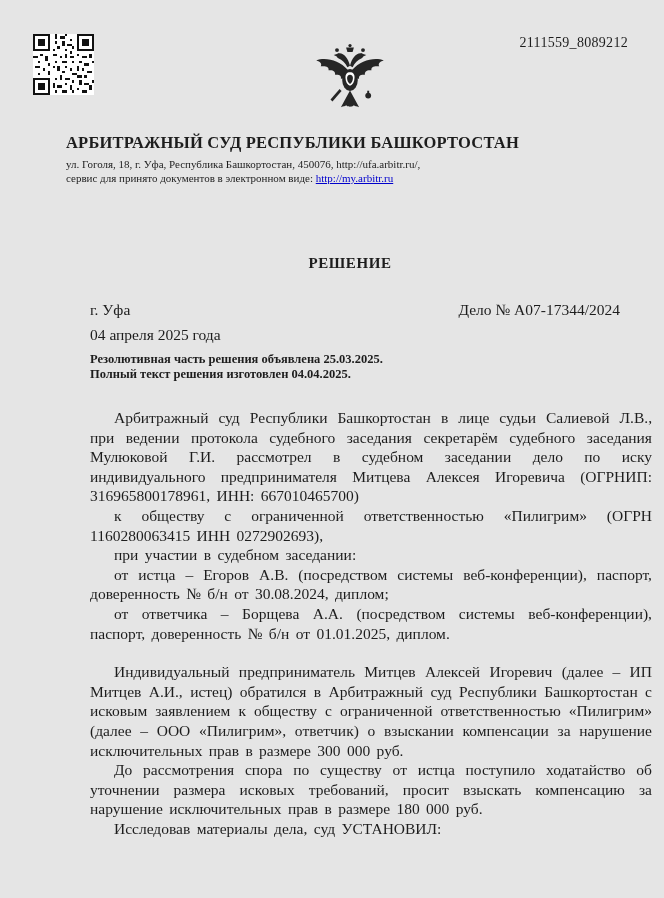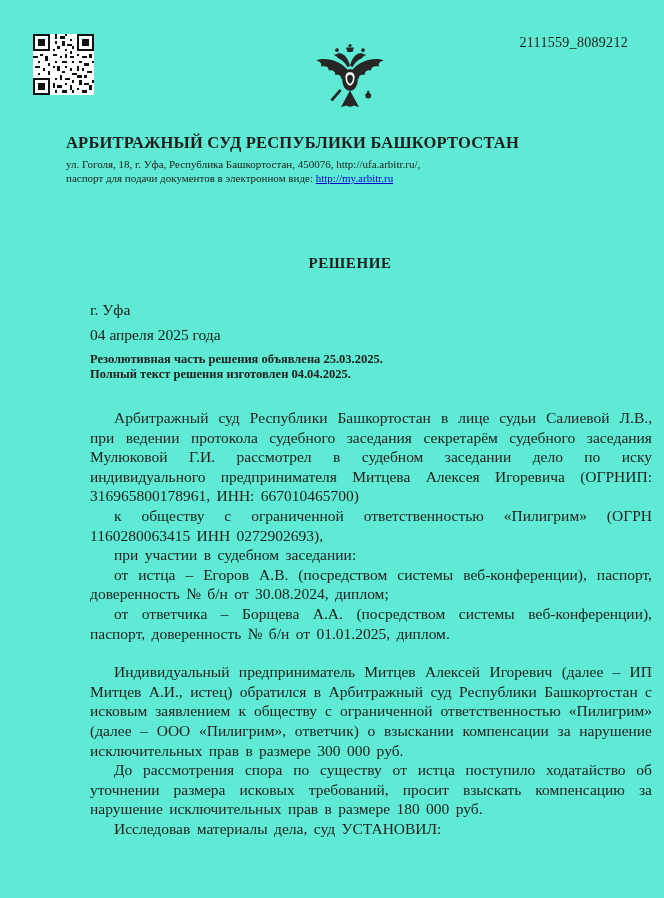--- a/index.html
+++ b/index.html
@@ -1,18 +1,18 @@
 <!DOCTYPE html>
 <html><head>
 <meta charset="utf-8">
 <style>
   html,body { margin:0; padding:0; background:#ffffff; }
   .page {
     position:relative; width:664px; height:898px; margin:0 auto;
-    background:#5eead4; color:#1d1d1d; overflow:hidden;
+    background:#e5e5e5; color:#1d1d1d; overflow:hidden;
     font-family:"Liberation Serif","DejaVu Serif",serif;
   }
   .doc-stamp {
     position:absolute; top:35px; left:0; width:628px;
     text-align:right; font-size:14px; letter-spacing:0.3px;
   }
   .qr { position:absolute; left:33px; top:34px; width:61px; height:61px; }
   .qr svg { width:100%; height:100%; }
   .emblem { position:absolute; left:311px; top:42px; width:78px; height:76px; }
   .emblem svg { width:100%; height:100%; }
@@ -85,27 +85,28 @@
         <path d="M44 70 L30 86 l3 3 L47 73 z"></path>
         <circle cx="88" cy="80" r="4.5"></circle>
         <path d="M86.5 72.5 h3 v4 h-3 z"></path>
       </g>
     </svg>
   </div>
 
   <div class="header-block">
     <div class="court-name">АРБИТРАЖНЫЙ СУД РЕСПУБЛИКИ БАШКОРТОСТАН</div>
     <div class="court-address">ул. Гоголя, 18, г. Уфа, Республика Башкортостан, 450076, http://ufa.arbitr.ru/,</div>
-    <div class="service-line"><span>паспорт для подачи документов в электронном виде: </span><a class="service-link">http://my.arbitr.ru</a></div>
+    <div class="service-line"><span>сервис для принято документов в электронном виде: </span><a class="service-link">http://my.arbitr.ru</a></div>
   </div>
 
   <div class="doc-type">РЕШЕНИЕ</div>
 
   <div class="meta-row">
     <span>г. Уфа</span>
+    <span>Дело № А07-17344/2024</span>
   </div>
   <div class="date-line">04 апреля 2025 года</div>
   <div class="res-line first">Резолютивная часть решения объявлена 25.03.2025.</div>
   <div class="res-line second">Полный текст решения изготовлен 04.04.2025.</div>
 
   <div class="body-block">
     <p>Арбитражный суд Республики Башкортостан в лице судьи Салиевой Л.В., при ведении протокола судебного заседания секретарём судебного заседания Мулюковой Г.И. рассмотрел в судебном заседании дело по иску индивидуального предпринимателя Митцева Алексея Игоревича (ОГРНИП: 316965800178961, ИНН: 667010465700)</p>
     <p>к обществу с ограниченной ответственностью «Пилигрим» (ОГРН 1160280063415 ИНН 0272902693),</p>
     <p>при участии в судебном заседании:</p>
     <p>от истца – Егоров А.В. (посредством системы веб-конференции), паспорт, доверенность № б/н от 30.08.2024, диплом;</p>

